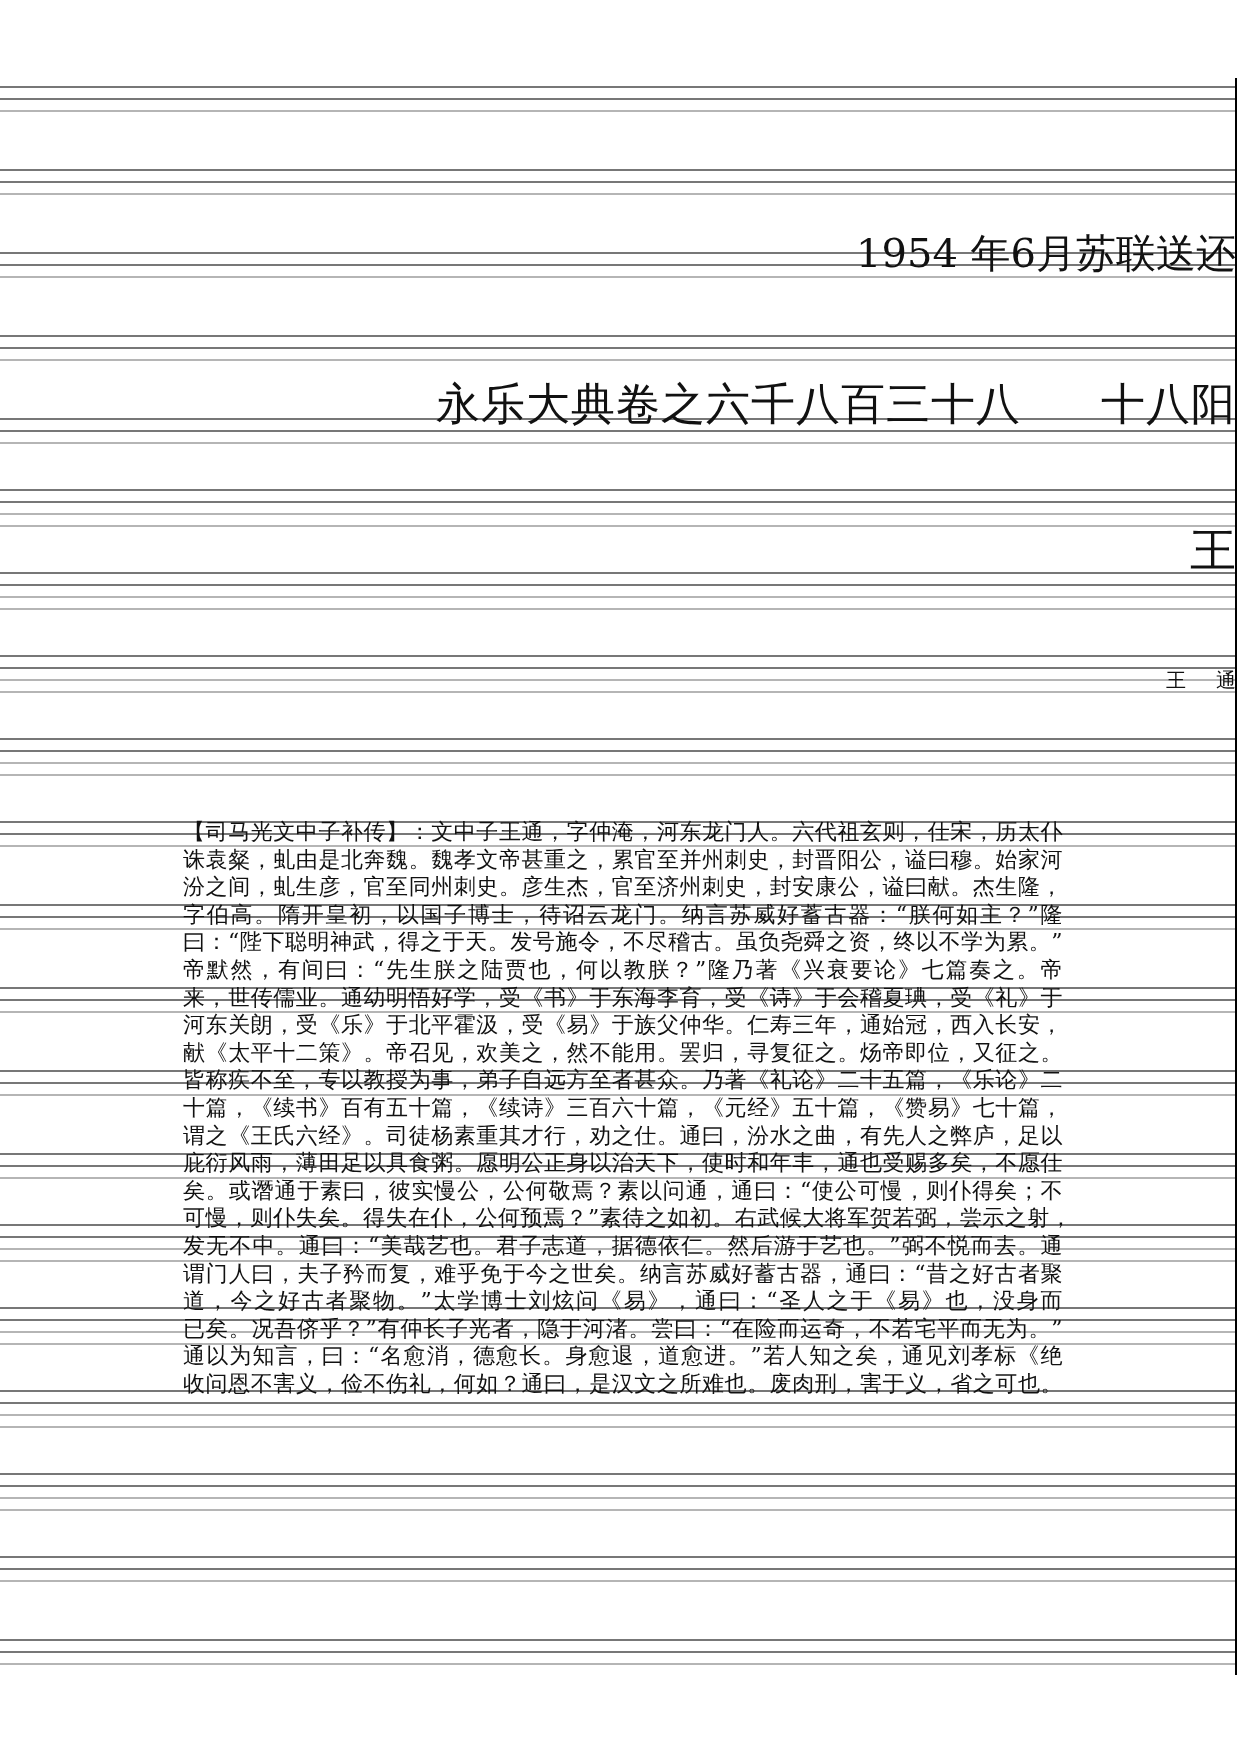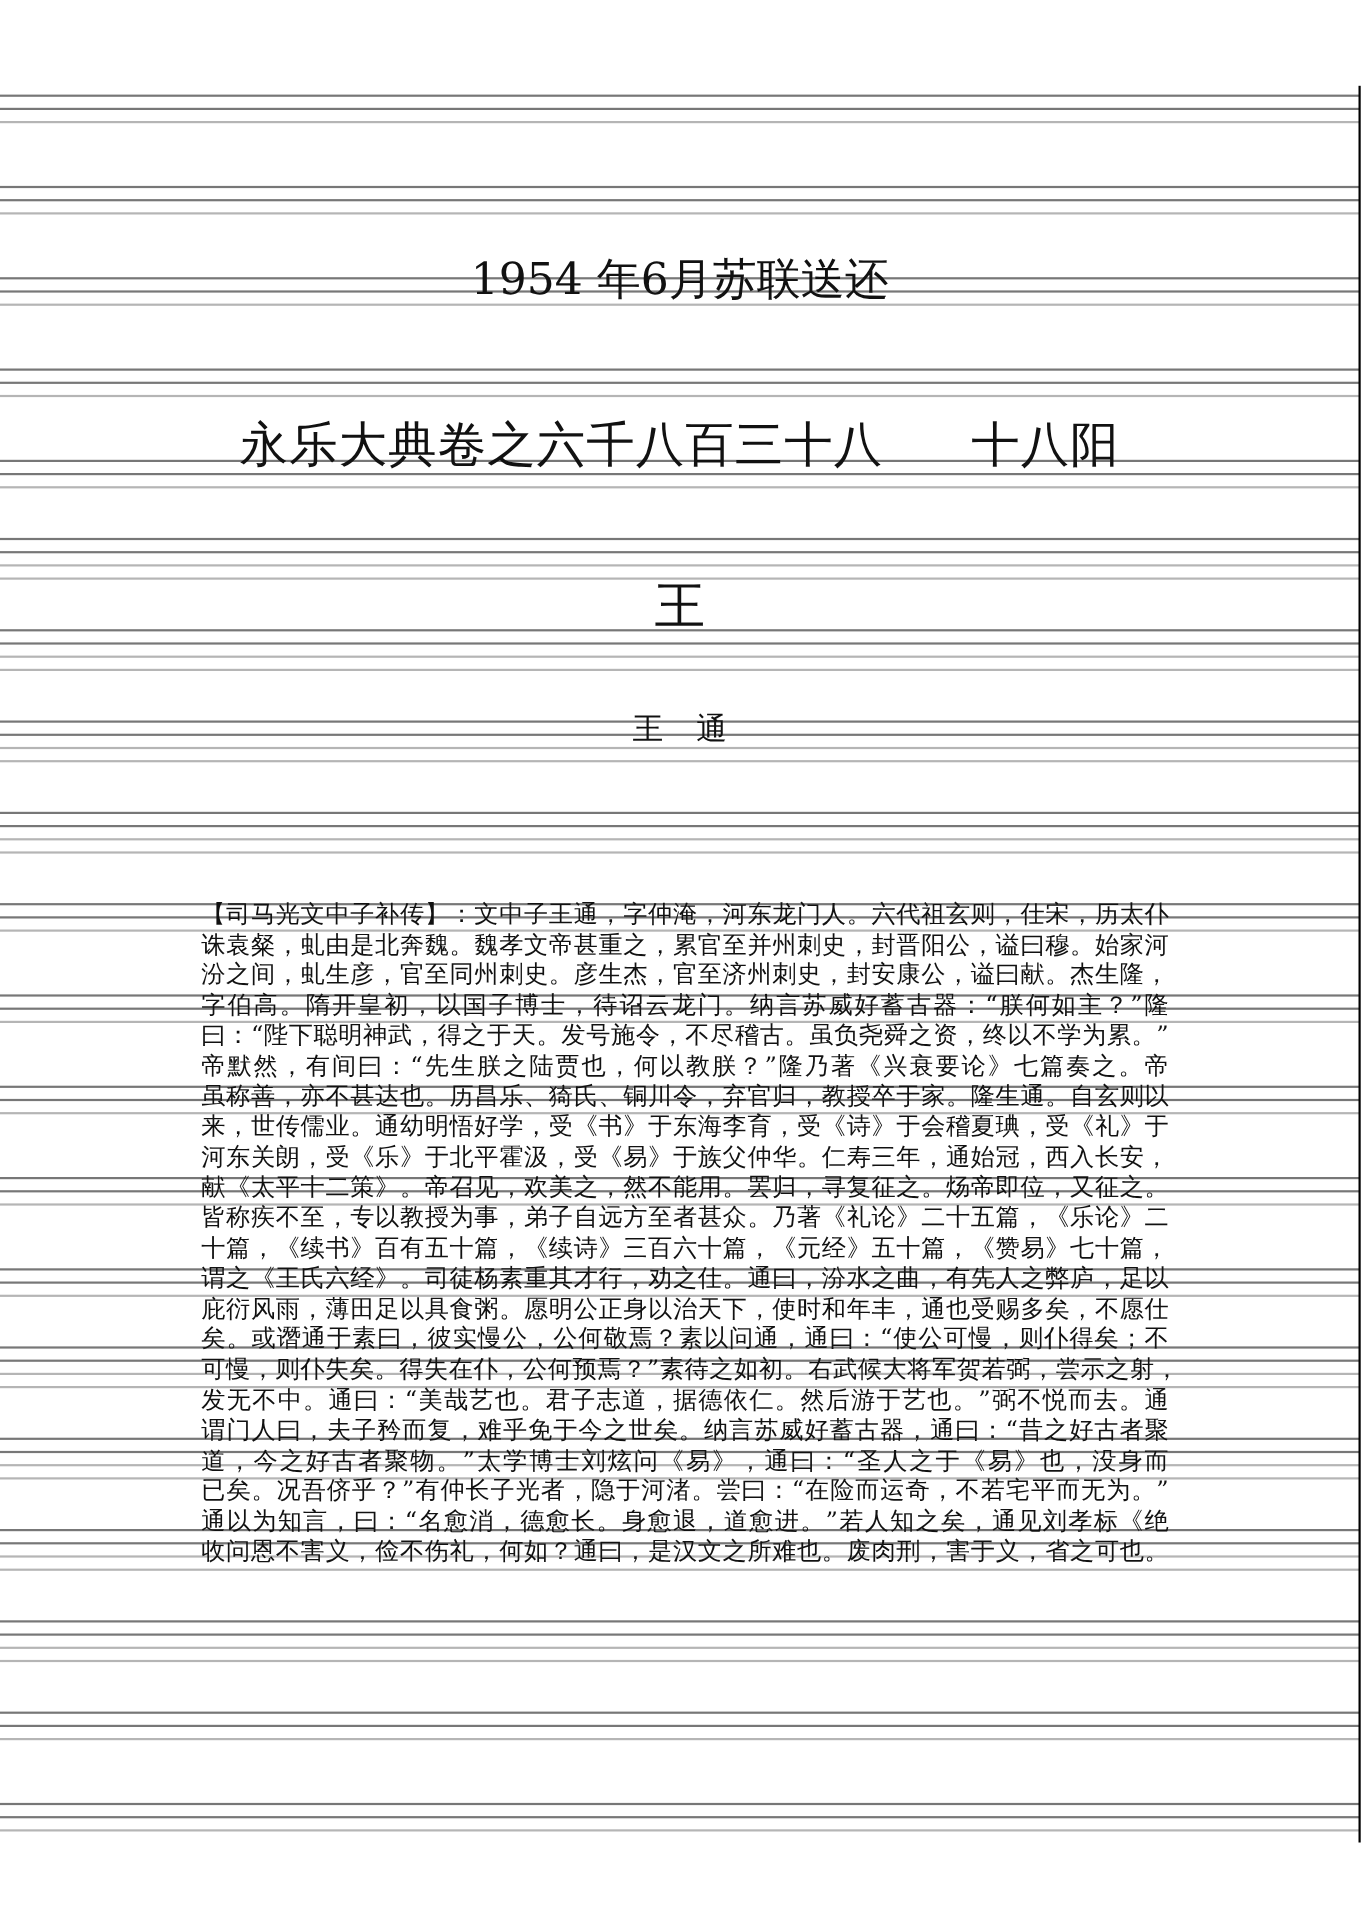--- a/index.html
+++ b/index.html
@@ -2,26 +2,26 @@
 <html><head>
   <meta charset="utf-8">
   <style>
     html, body { margin: 0; padding: 0; background: #ffffff; }
     body { width: 1240px; height: 1754px; position: relative; overflow: hidden;
            font-family: "DejaVu Serif", "Liberation Serif", serif; color: #111; }
     .rule { position: absolute; left: 0; width: 1236px; height: 2px; }
     .rule.dark { background: #777; }
     .rule.light { background: #b5b5b5; height: 2px; }
     .vline { position: absolute; left: 1235px; top: 78px; width: 2px; height: 1597px; background: #000; }
-    .title { position: absolute; left: 0; width: 1236px; text-align: center; color: #111; z-index: 2; }
+    .title { position: absolute; left: 0; width: 1236px; text-align: right; color: #111; z-index: 2; }
     #t1 { top: 226px; font-size: 40px; letter-spacing: 0px; }
     #t2 { top: 375px; font-size: 44px; letter-spacing: 1px; }
     #t2 .gap { display: inline-block; width: 80px; }
     #t3 { top: 520px; font-size: 46px; }
-    #t4 { top: 644px; font-size: 28px; }
+    #t4 { top: 667px; font-size: 20px; }
     #t4 .gap { display: inline-block; width: 30px; }
     .body-text { position: absolute; left: 183px; top: 818px; width: 880px; z-index: 2;
                  font-size: 22px; line-height: 27.6px; letter-spacing: 0.5px; color: #111; }
     .body-text p { margin: 0; white-space: nowrap; text-align: justify; text-align-last: justify; }
     .body-text p.last { text-align-last: justify; }
   </style>
 </head>
 <body>
 
 <div id="rules">
@@ -108,21 +108,20 @@
   <span>王</span><span class="gap"></span><span>通</span>
 </div>
 
 <div class="body-text" id="body">
     <p>【司马光文中子补传】：文中子王通，字仲淹，河东龙门人。六代祖玄则，仕宋，历太仆</p>
     <p>诛袁粲，虬由是北奔魏。魏孝文帝甚重之，累官至并州刺史，封晋阳公，谥曰穆。始家河</p>
     <p>汾之间，虬生彦，官至同州刺史。彦生杰，官至济州刺史，封安康公，谥曰献。杰生隆，</p>
     <p>字伯高。隋开皇初，以国子博士，待诏云龙门。纳言苏威好蓄古器：“朕何如主？”隆</p>
     <p>曰：“陛下聪明神武，得之于天。发号施令，不尽稽古。虽负尧舜之资，终以不学为累。”</p>
     <p>帝默然，有间曰：“先生朕之陆贾也，何以教朕？”隆乃著《兴衰要论》七篇奏之。帝</p>
-    <p>虽称善，亦不甚达也。历昌乐、猗氏、铜川令，弃官归，教授卒于家。隆生通。自玄则以</p>
     <p>来，世传儒业。通幼明悟好学，受《书》于东海李育，受《诗》于会稽夏琠，受《礼》于</p>
     <p>河东关朗，受《乐》于北平霍汲，受《易》于族父仲华。仁寿三年，通始冠，西入长安，</p>
     <p>献《太平十二策》。帝召见，欢美之，然不能用。罢归，寻复征之。炀帝即位，又征之。</p>
     <p>皆称疾不至，专以教授为事，弟子自远方至者甚众。乃著《礼论》二十五篇，《乐论》二</p>
     <p>十篇，《续书》百有五十篇，《续诗》三百六十篇，《元经》五十篇，《赞易》七十篇，</p>
     <p>谓之《王氏六经》。司徒杨素重其才行，劝之仕。通曰，汾水之曲，有先人之弊庐，足以</p>
     <p>庇衍风雨，薄田足以具食粥。愿明公正身以治天下，使时和年丰，通也受赐多矣，不愿仕</p>
     <p>矣。或谮通于素曰，彼实慢公，公何敬焉？素以问通，通曰：“使公可慢，则仆得矣；不</p>
     <p>可慢，则仆失矣。得失在仆，公何预焉？”素待之如初。右武候大将军贺若弼，尝示之射，</p>
     <p>发无不中。通曰：“美哉艺也。君子志道，据德依仁。然后游于艺也。”弼不悦而去。通</p>

